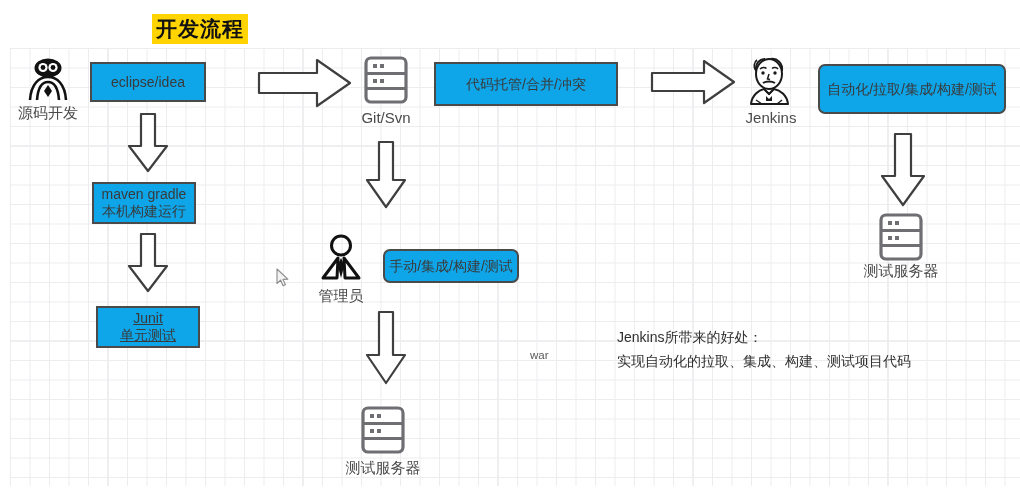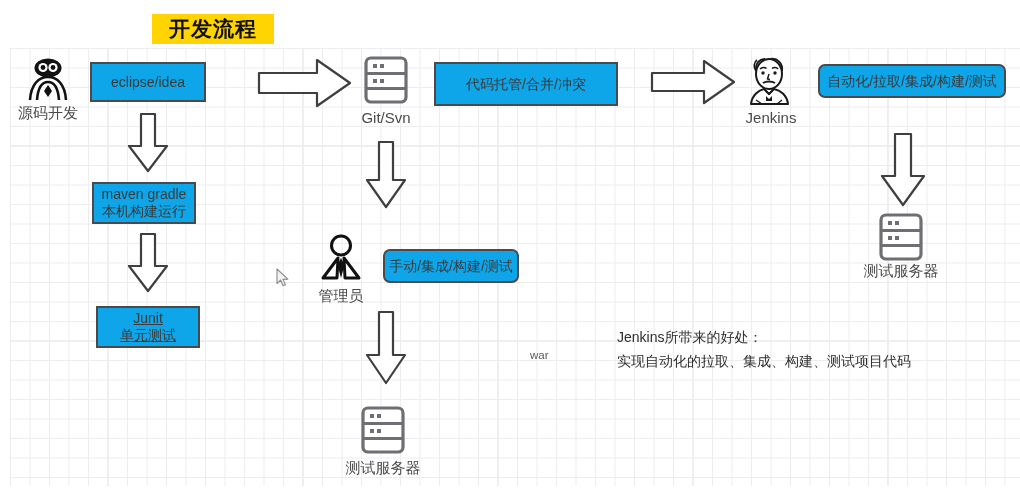--- a/index.html
+++ b/index.html
@@ -34,21 +34,21 @@
   }
 
   
   #page-title {
     position: absolute;
     left: 152px; top: 14px;
     font-size: 21px;
     font-weight: 700;
     letter-spacing: 1px;
     line-height: 28px;
-    padding: 1px 17px;
+    padding: 1px 4px;
     color: #111111;
     white-space: nowrap;
   }
 
   
   .box {
     position: absolute;
     box-sizing: border-box;
     border: 2px solid #4a4a4a;
     background: #0ea5e9;
@@ -238,21 +238,21 @@
 
     <path d="M7 50 C8 41 15 36 20 35 L25 40 L30 35 C36 36 43 41 44 50 Z" fill="#ffffff" stroke="#1a1a1a" stroke-width="2" stroke-linejoin="round"></path>
     <path d="M21 36 L25 40 L29 36" fill="none" stroke="#1a1a1a" stroke-width="1.6"></path>
     <path d="M22 42 L25 45 L28 42 L28 47 L22 47 Z" fill="#1a1a1a"></path>
     <path d="M12 46 L18 50" stroke="#1a1a1a" stroke-width="1.4"></path>
     <path d="M38 46 L33 50" stroke="#1a1a1a" stroke-width="1.4"></path>
   </svg>
 </div>
 <div class="caption" style="left:733px; top:110px; width:76px;">Jenkins</div>
 
-<div class="box rounded" style="left:818px; top:64px; width:188px; height:34px;">
+<div class="box rounded" style="left:818px; top:64px; width:188px; height:50px;">
   <span>自动化/拉取/集成/构建/测试</span>
 </div>
 
 <div class="icon" style="left:879px; top:132px;">
   <svg width="48" height="76" viewBox="0 0 48 76">
     <path d="M16 2 L32 2 L32 44 L45 44 L24 73 L3 44 L16 44 Z" fill="#ffffff" stroke="#3f3f3f" stroke-width="2.2" stroke-linejoin="round"></path>
   </svg>
 </div>
 
 <div class="icon" style="left:878px; top:212px;">

